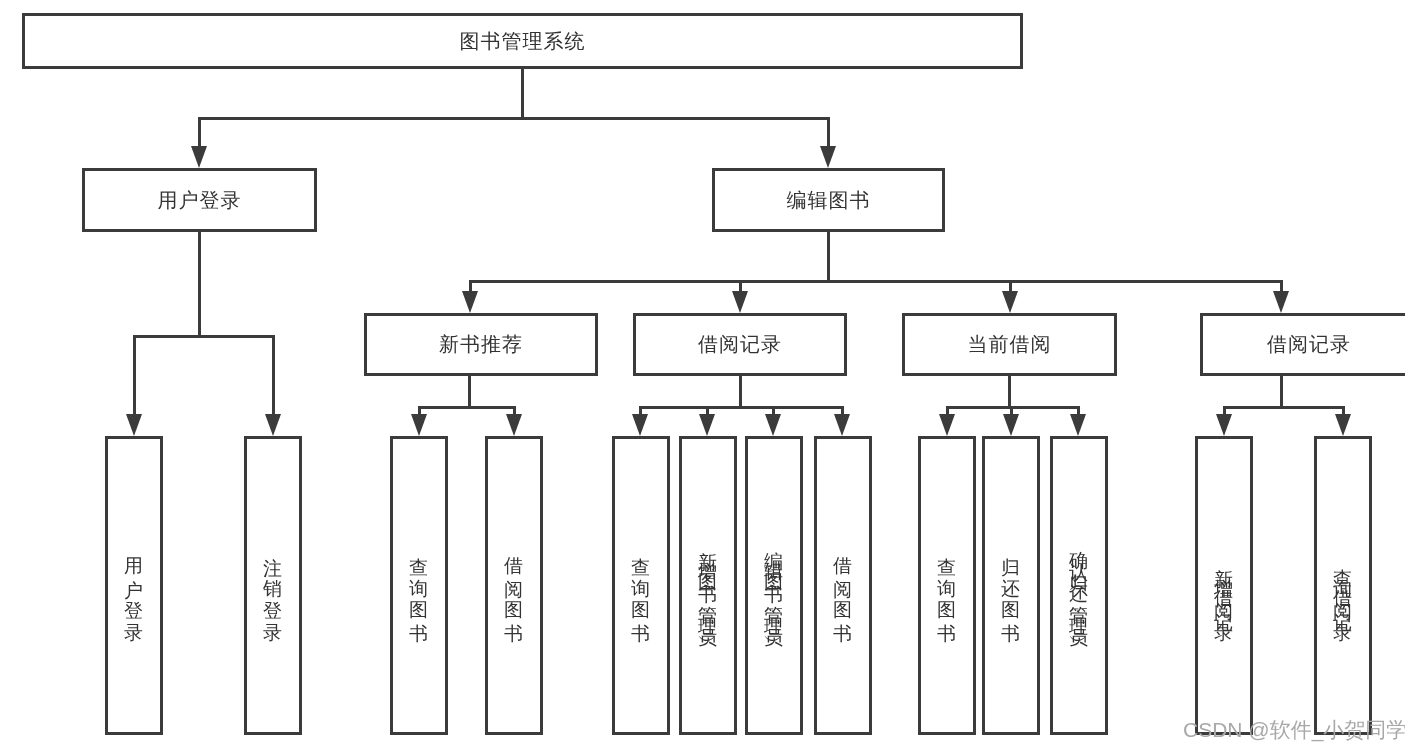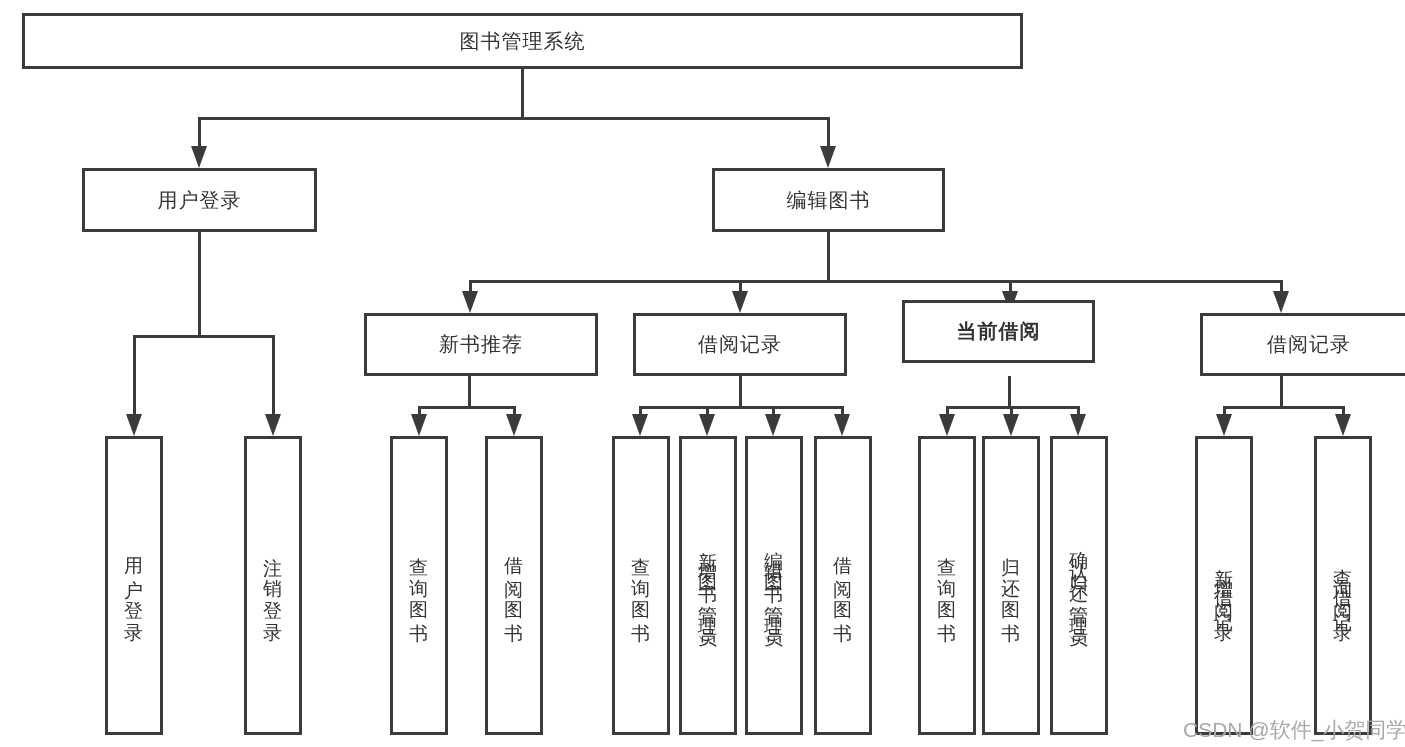--- a/index.html
+++ b/index.html
@@ -99,21 +99,21 @@
   <div class="arr" style="left:1002px; top:291px;"></div>
   <div class="vl" style="left:1280px; top:280px; height:13px;"></div>
   <div class="arr" style="left:1273px; top:291px;"></div>
 
   <div class="box" style="left:364px; top:313px; width:234px; height:63px;text-align:right;">
     <span>新书推荐</span>
   </div>
   <div class="box" style="left:633px; top:313px; width:214px; height:63px;">
     <span>借阅记录</span>
   </div>
-  <div class="box" style="left:902px; top:300px; width:193px; height:63px;font-weight:bold;">
+  <div class="box" style="left:902px; top:313px; width:215px; height:63px;">
     <span>当前借阅</span>
   </div>
   <div class="box" style="left:1200px; top:313px; width:218px; height:63px;">
     <span>借阅记录</span>
   </div>
 
   <div class="vl" style="left:468px; top:376px; height:32px;"></div>
   <div class="hl" style="left:418px; top:406px; width:97px;"></div>
   <div class="vl" style="left:418px; top:406px; height:11px;"></div>
   <div class="arr" style="left:411px; top:414px;"></div>

